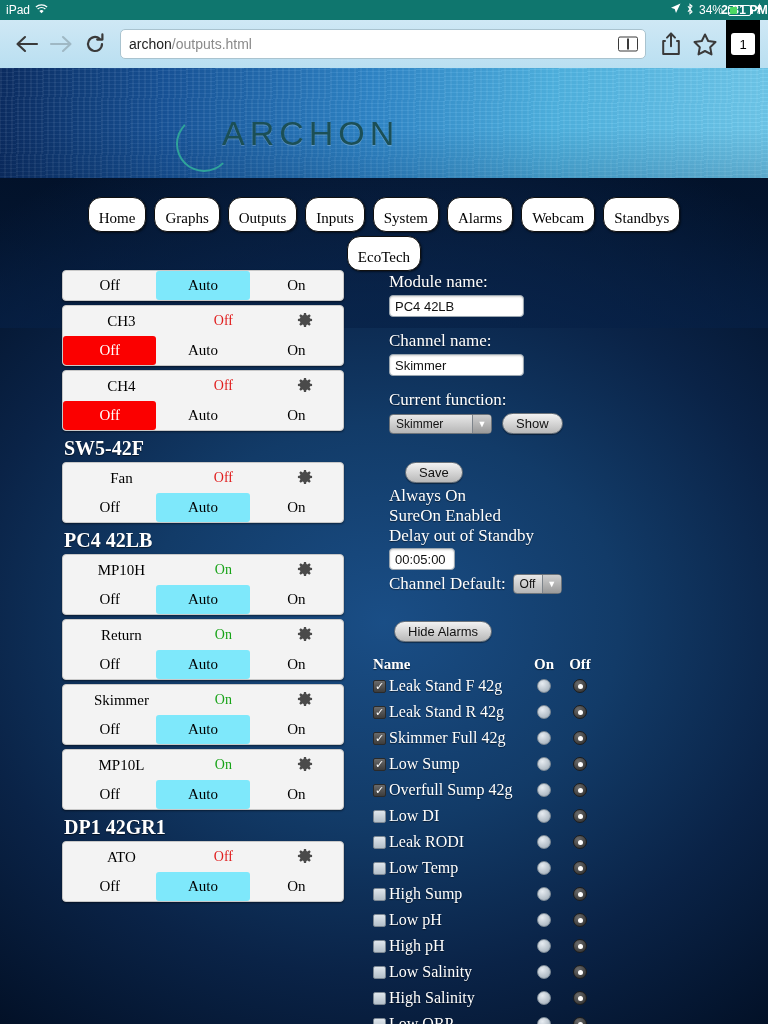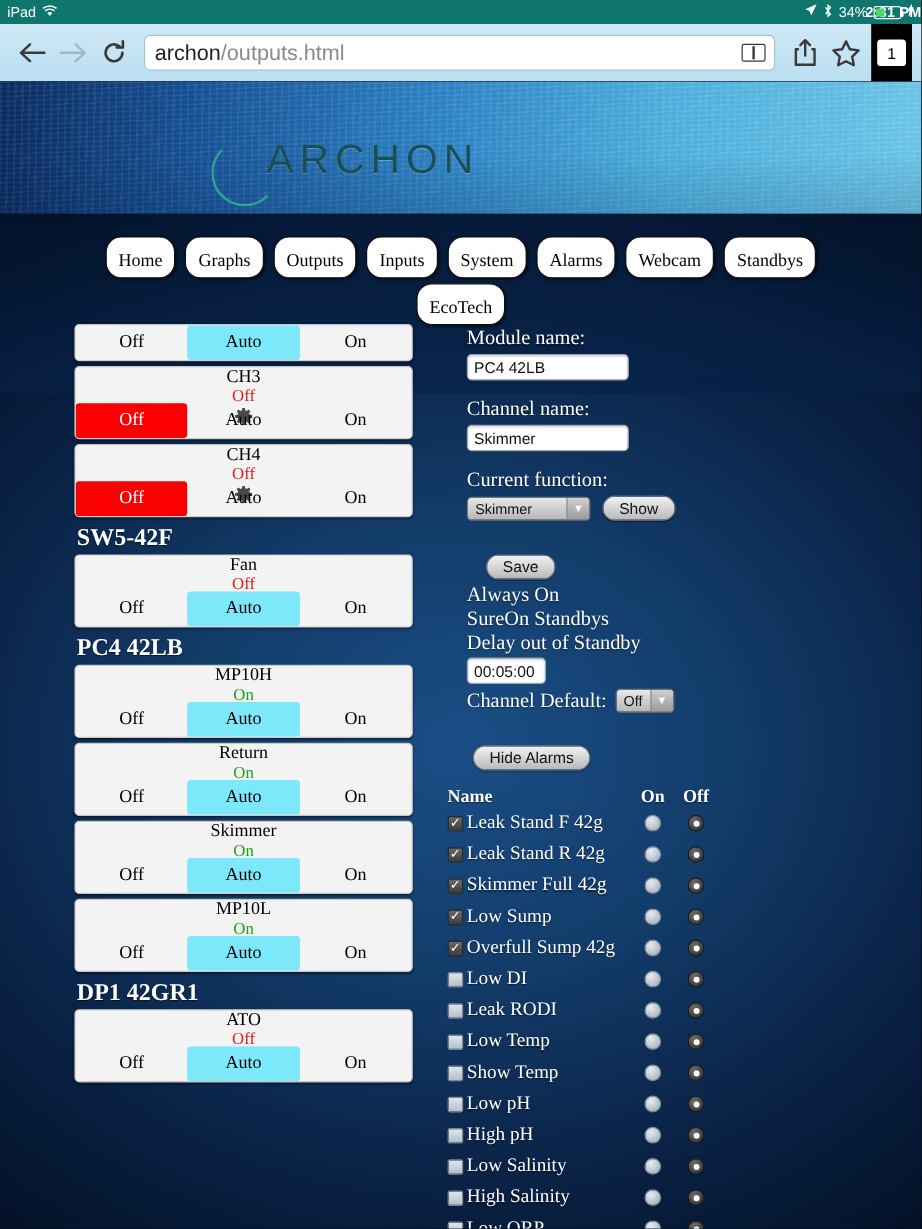--- a/index.html
+++ b/index.html
@@ -53,21 +53,21 @@
   .nav-ico {
     width: 34px; height: 34px;
     display: flex; align-items: center; justify-content: center;
     color: #3a3a3a;
   }
   .nav-ico.dim { color: #9fb8c4; }
   #urlbar {
     flex: 1; height: 30px; margin: 0 8px;
     background: #fff; border: 1px solid #a9c3cf; border-radius: 5px;
     display: flex; align-items: center; padding: 0 8px;
-    font-family: "Liberation Sans", sans-serif; font-size: 18px;
+    font-family: "Liberation Sans", sans-serif; font-size: 14px;
     position: relative;
   }
   #urlbar .url-txt { color: #222; white-space: nowrap; overflow: hidden; }
   #urlbar .url-txt .dimpart { color: #8a8a8a; }
   #urlbar .reader {
     position: absolute; right: 7px; top: 50%; transform: translateY(-50%);
     width: 20px; height: 15px; border: 1.6px solid #3a3a3a; border-radius: 2px;
     display: flex; align-items: center; justify-content: center;
   }
   #urlbar .reader::after {
@@ -154,21 +154,21 @@
   }
   .chan {
     background: #f3f3f3;
     border: 1px solid #c8c8c8; border-radius: 4px;
     margin-bottom: 4px;
     overflow: hidden;
     box-shadow: 0 1px 2px rgba(0,0,0,.45);
   }
   .chan-top {
     display: flex; align-items: center;
-    height: 30px; padding: 0 4px; flex-direction: column;
+    height: 30px; padding: 0 4px;
   }
   .chan-name { flex: 0 0 40%; text-align: center; font-size: 15px; color: #000; }
   .chan-state { flex: 0 0 35%; text-align: center; font-size: 14px; }
   .chan-state.on { color: #17a317; }
   .chan-state.off { color: #e01b1b; }
   .chan-gear { flex: 1; display: flex; justify-content: center; align-items: center; }
   .gear { width: 18px; height: 18px; display: block; }
   .chan-btns { display: flex; height: 29px; }
   .sbtn {
     flex: 1; display: flex; align-items: center; justify-content: center;
@@ -523,21 +523,21 @@
         <span class="arrow">▼</span>
       </span>
       <span class="btn-cap" style="margin-left:6px;">Show</span>
     </div>
 
     <div style="margin-bottom:3px; padding-left:16px;">
       <span class="btn-cap">Save</span>
     </div>
 
     <div class="line">Always On</div>
-    <div class="line">SureOn Standbys</div>
+    <div class="line">SureOn Enabled</div>
     <div class="line">Delay out of Standby</div>
     <div class="ftext" style="width:66px;margin:2px 0 4px;">00:05:00</div>
 
     <div style="display:flex;align-items:center;gap:7px;">
       <span class="line">Channel Default:</span>
       <span class="selbox">
         <span class="val" style="width:28px;">Off</span>
         <span class="arrow">▼</span>
       </span>
     </div>
@@ -673,21 +673,21 @@
           <span class="radio-cell off-cell">
             <span class="rad sel">
               <span class="dot"></span>
             </span>
           </span>
         </div>
         <div class="alarm-row">
           <span class="cb-cell">
             <span class="cbx"></span>
           </span>
-          <span class="a-name">Show Temp</span>
+          <span class="a-name">High Sump</span>
           <span class="radio-cell">
             <span class="rad"></span>
           </span>
           <span class="radio-cell off-cell">
             <span class="rad sel">
               <span class="dot"></span>
             </span>
           </span>
         </div>
         <div class="alarm-row">

